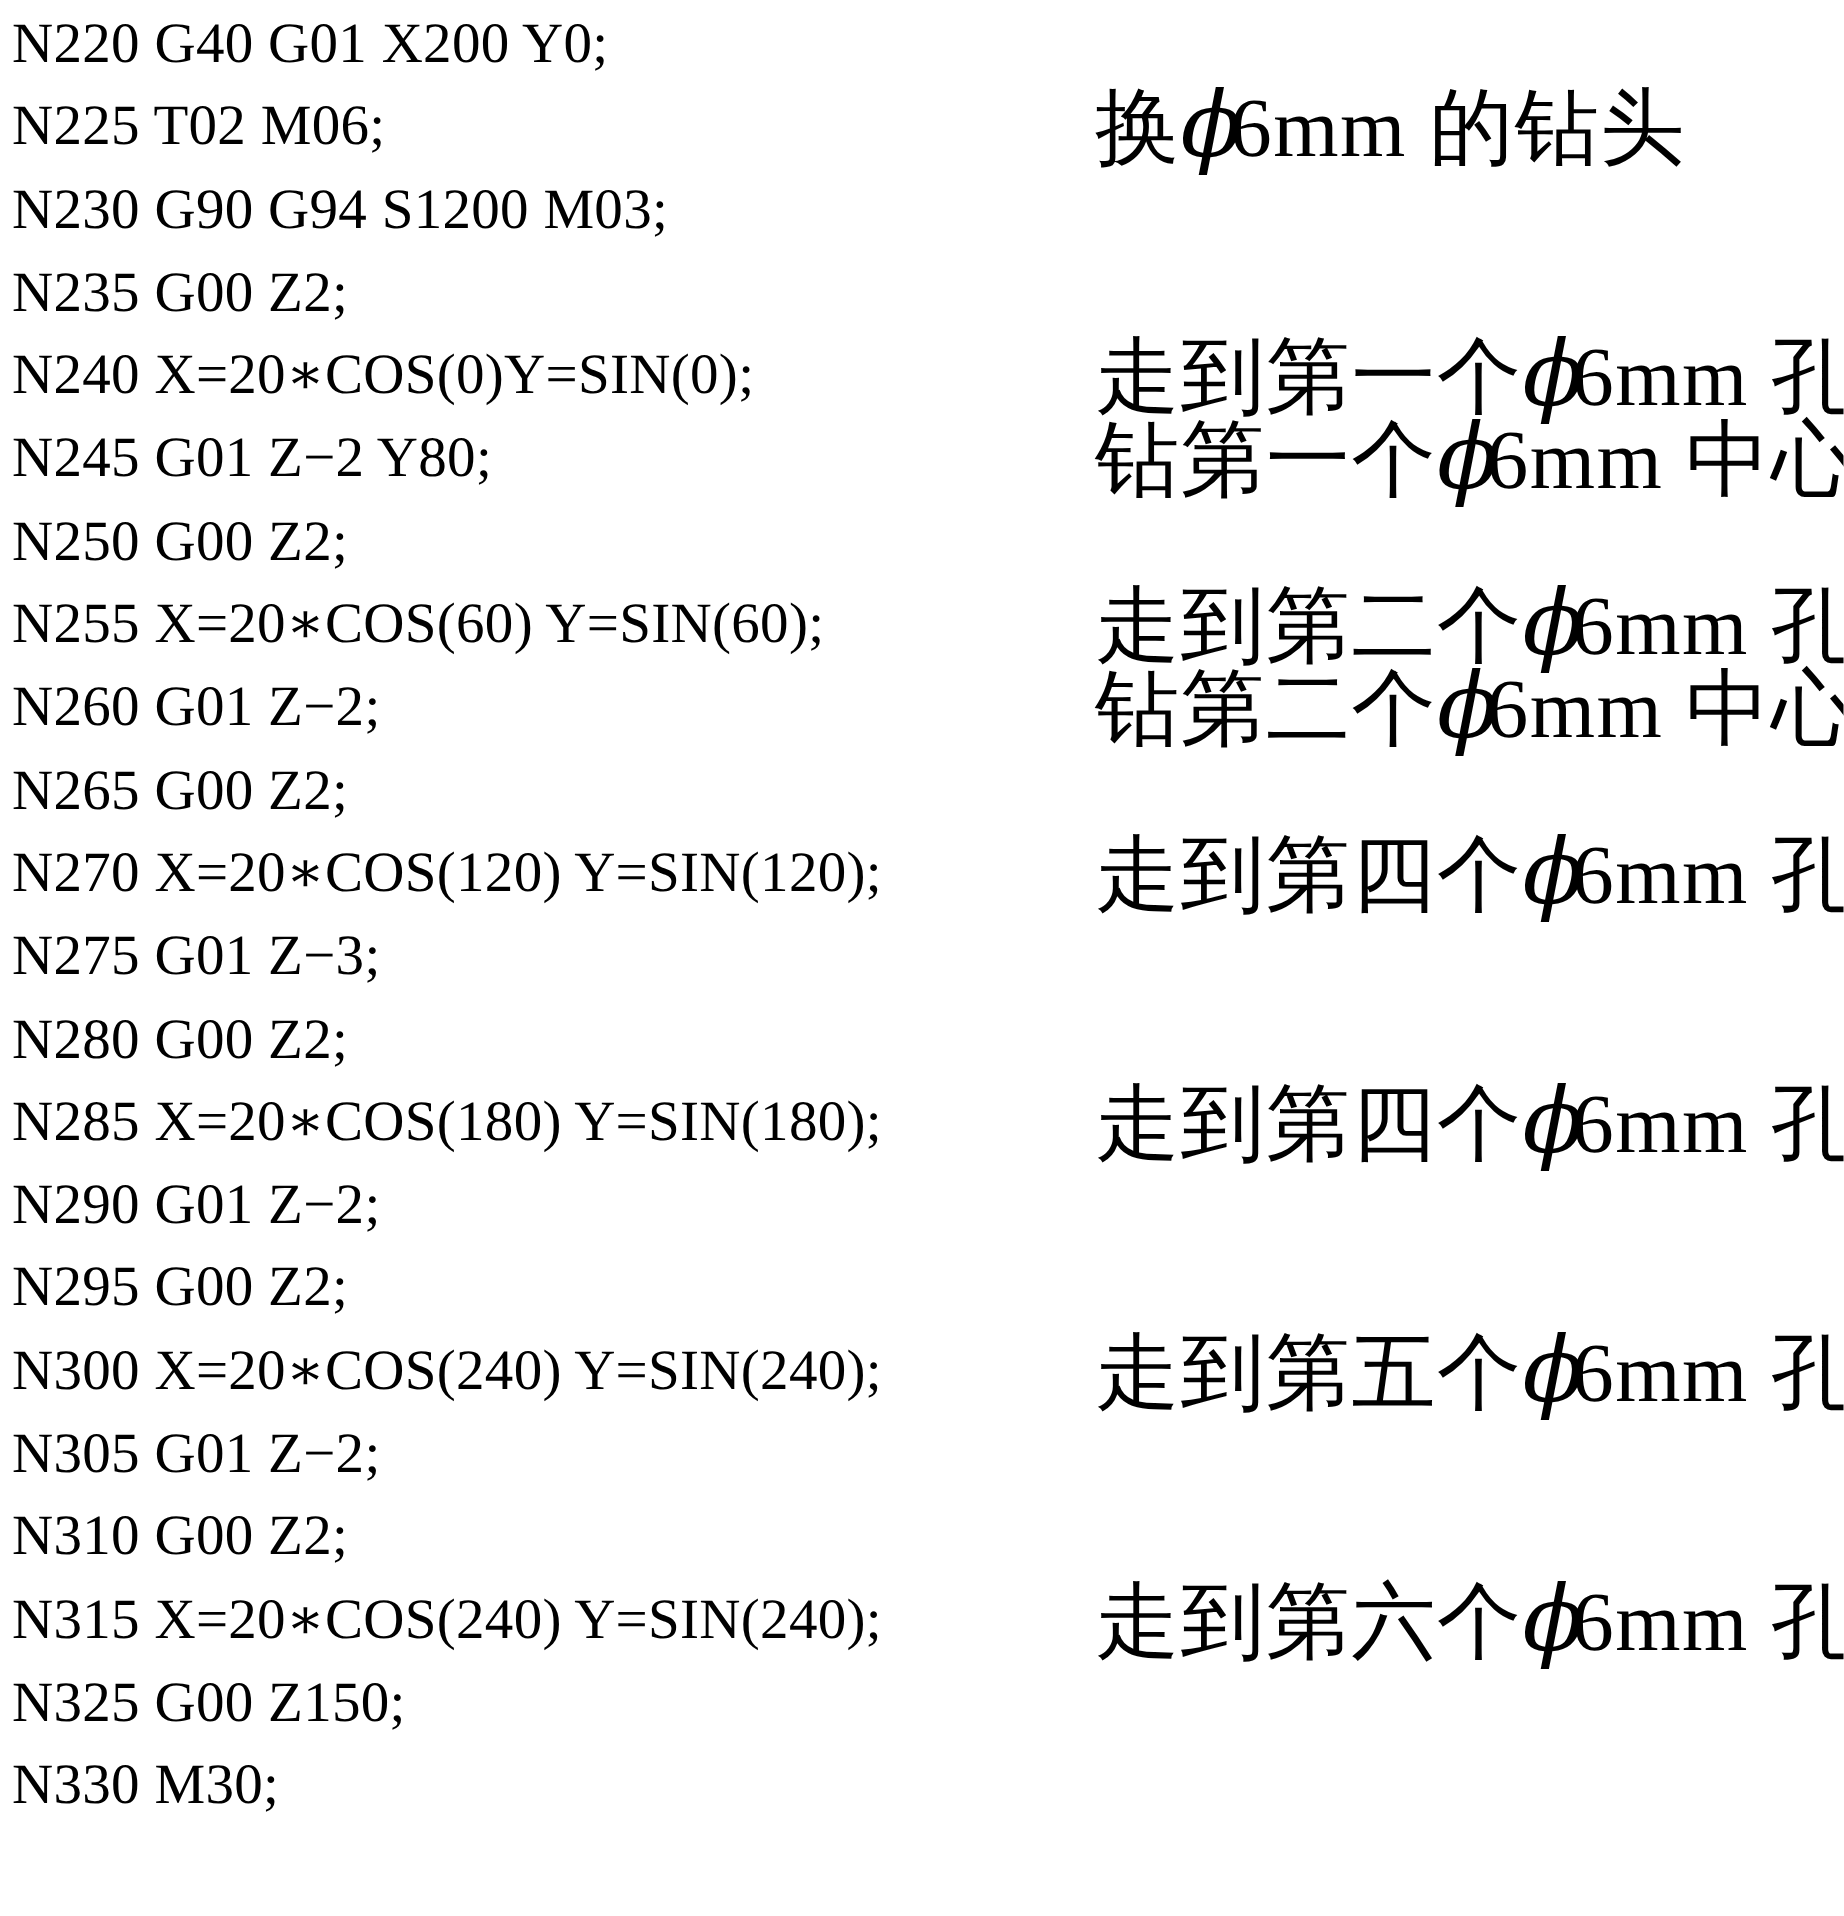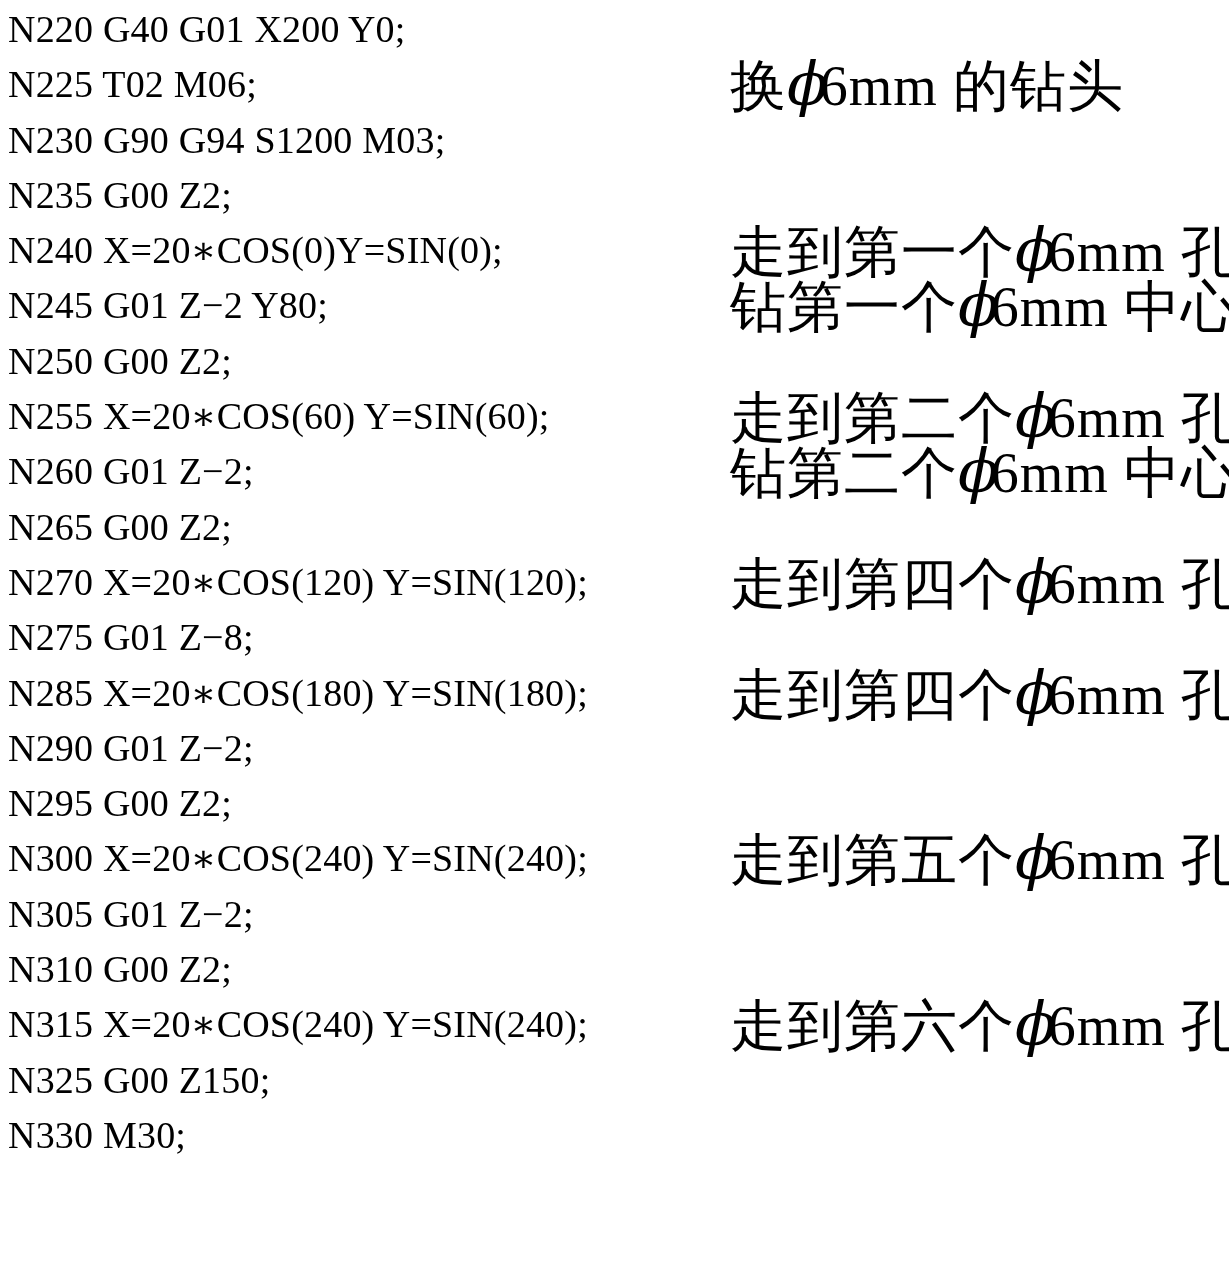--- a/index.html
+++ b/index.html
@@ -97,23 +97,26 @@
   <div class="row">
     <span class="code">N265 G00 Z2;</span>
   </div>
 
   <div class="row">
     <span class="code">N270 X=20∗COS(120) Y=SIN(120);</span>
     <span class="comment"><span>走到第四个</span><span class="phi">ϕ</span><span>6mm 孔的位置</span></span>
   </div>
 
   <div class="row">
-    <span class="code">N275 G01 Z−8;</span>
+    <span class="code">N275 G01 Z−3;</span>
   </div>
 
+  <div class="row">
+    <span class="code">N280 G00 Z2;</span>
+  </div>
 
   <div class="row">
     <span class="code">N285 X=20∗COS(180) Y=SIN(180);</span>
     <span class="comment"><span>走到第四个</span><span class="phi">ϕ</span><span>6mm 孔的位置</span></span>
   </div>
 
   <div class="row">
     <span class="code">N290 G01 Z−2;</span>
   </div>
 

